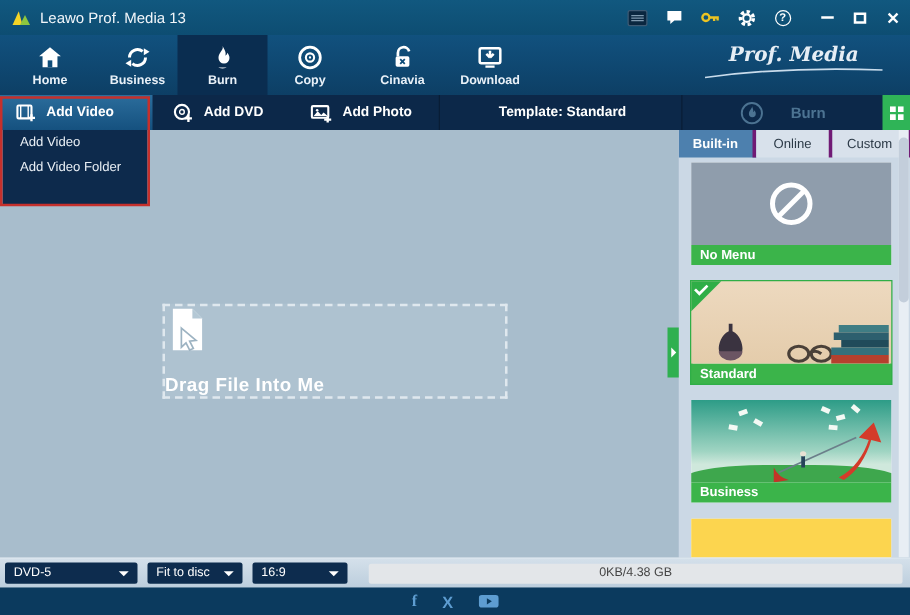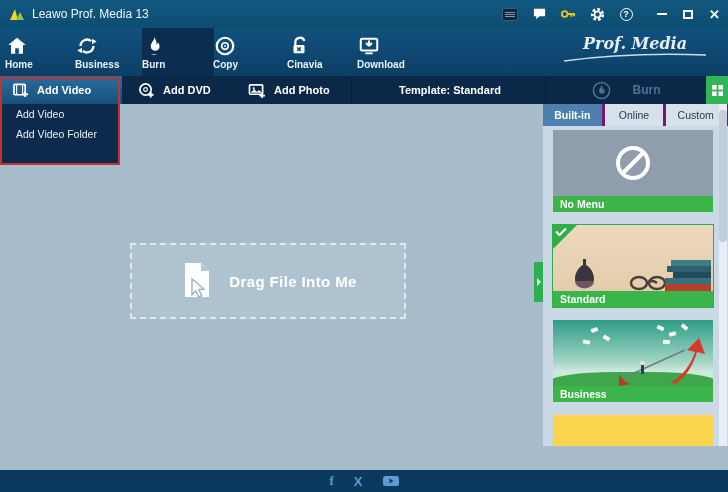--- a/index.html
+++ b/index.html
@@ -21,21 +21,21 @@
     font-size:9px; font-weight:bold; display:flex; align-items:center; justify-content:center; }
   .win-btns { display:flex; align-items:center; gap:16px; margin-left:10px; }
   .win-min { width:10px; height:2px; background:#fff; }
   .win-max { width:10px; height:9px; border:2px solid #fff; }
   .win-close { color:#fff; font-size:13px; font-weight:bold; line-height:1; }
 
   
   .navbar { position:absolute; left:0; top:28px; width:728px; height:48px;
     background:linear-gradient(#11517e,#0d3f65); }
   .nav-item { position:absolute; top:0; width:70px; height:48px; display:flex; flex-direction:column;
-    justify-content:center; gap:2px; cursor:pointer; }
+    align-items:center; justify-content:center; gap:2px; cursor:pointer; }
   .nav-item svg { width:24px; height:22px; }
   .nav-label { color:#e9f1f8; font-size:10px; font-weight:bold; }
   .nav-item.active { background:#0a2d50; }
   .brand { position:absolute; right:18px; top:6px; width:150px; text-align:center; }
   .brand .brand-text { font-family:"DejaVu Serif", serif; font-style:italic; font-size:16px; color:#e6eef5;font-weight:bold; }
   .brand svg { display:block; width:150px; height:12px; margin-top:-2px; }
 
   
   .toolbar { position:absolute; left:0; top:76px; width:728px; height:28px; background:#0c2849; }
   .tool-btn { position:absolute; top:0; height:28px; display:flex; align-items:center; gap:8px; cursor:pointer; }
@@ -56,21 +56,21 @@
   .dropdown { position:absolute; left:2px; top:104px; width:116px; height:60px; background:#0d2a4c; z-index:5; }
   .dropdown .dd-item { height:20px; display:flex; align-items:center; padding-left:14px;
     color:#e8eef4; font-size:10.5px; cursor:pointer; }
   .red-box { position:absolute; left:0; top:77px; width:120px; height:88px; border:2px solid #c5302c;
     z-index:6; pointer-events:none; }
 
   
   .main-area { position:absolute; left:0; top:104px; width:543px; height:342px; background:#a8bdcc; }
   .drop-zone { position:absolute; left:130px; top:139px; width:276px; height:76px;
     border:2px dashed #dfe8ee; background:rgba(255,255,255,0.08);
-    display:flex; align-items:center; justify-content:center; gap:16px; cursor:pointer; }
+    display:flex; justify-content:center; gap:16px; cursor:pointer;flex-direction:column; }
   .drop-text { color:#fff; font-size:15px; font-weight:bold; letter-spacing:.4px; }
 
   
   .sidebar { position:absolute; left:543px; top:104px; width:185px; height:342px; background:#cbd8e5; overflow:hidden; }
   .tabs { display:flex; height:22px; }
   .tab { flex:1; display:flex; align-items:center; justify-content:center; font-size:10.5px;
     color:#2c3a47; background:#d8e1eb; border-right:3px solid #701a75; cursor:pointer; }
   .tab.active { background:#4d80ae; color:#fff; font-weight:bold; }
   .tpl-list { position:absolute; left:10px; top:26px; width:160px; }
   .thumb { width:160px; height:82px; margin-bottom:13px; position:relative; background:#fff; cursor:pointer; }
@@ -355,20 +355,35 @@
   <div class="panel-handle">
       <i></i>
     </div>
 
   <div class="dropdown">
     <div class="dd-item">Add Video</div>
     <div class="dd-item">Add Video Folder</div>
   </div>
   <div class="red-box"></div>
 
+  <div class="bottombar">
+    <div class="select sel-disc">
+      <span>DVD-5</span>
+      <span class="chev"></span>
+    </div>
+    <div class="select sel-fit">
+      <span>Fit to disc</span>
+      <span class="chev"></span>
+    </div>
+    <div class="select sel-aspect">
+      <span>16:9</span>
+      <span class="chev"></span>
+    </div>
+    <div class="progress">0KB/4.38 GB</div>
+  </div>
 
   <div class="footer">
     <span class="soc soc-f">f</span>
     <span class="soc">X</span>
     <span class="soc">
       <svg width="16" height="12" viewBox="0 0 16 12">
         <rect x="0" y="1" width="16" height="10" rx="2.5" fill="#5e9dd1"></rect>
         <polygon points="6.5,3.5 6.5,8.5 10.5,6" fill="#0b3a5e"></polygon>
       </svg>
     </span>

